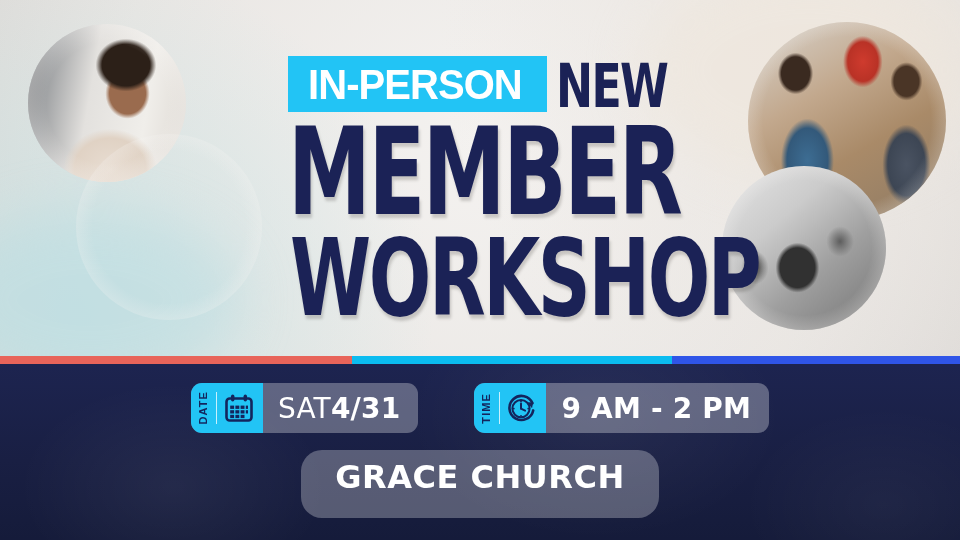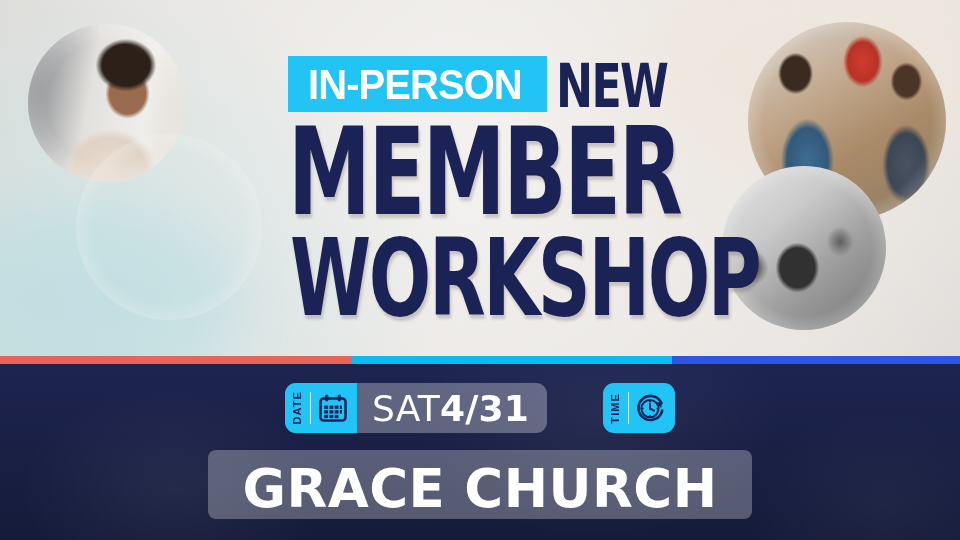--- a/index.html
+++ b/index.html
@@ -219,42 +219,42 @@
     letter-spacing: 1.1px;
     color: #13255d;
     line-height: 1;
   }
   .vrule { width: 1px; height: 32px; background: rgba(255,255,255,.75); }
   .badge-icon { display: flex; align-items: center; }
   .badge-text {
     display: flex;
     align-items: center;
     padding: 0 18px 0 15px;
-    font-size: 36px;
+    font-size: 28px;
     font-weight: 700;
     color: #ffffff;
     letter-spacing: .2px;
     white-space: nowrap;
     font-family: "DejaVu Sans", sans-serif;
   }
   .badge-text .light { font-weight: 400; }
 
   
   .venue-wrap {
     position: absolute;
     left: 0; top: 86px;
     width: 960px;
     display: flex;
     justify-content: center;
   }
   .venue-pill {
     background: rgba(255,255,255,.28);
-    border-radius: 8px;
-    padding: 8px 34px 0 34px;
-    font-size: 53px;
+    border-radius: 21px;
+    padding: 8px 34px 22px 34px;
+    font-size: 32px;
     font-weight: 700;
     color: #ffffff;
     letter-spacing: .5px;
     font-family: "DejaVu Sans", sans-serif;
     white-space: nowrap;
   }
 </style>
 </head>
 <body>
 
@@ -344,20 +344,23 @@
               <circle cx="14" cy="15.6" r="8.6" fill="none" stroke="#13255d" stroke-width="2"></circle>
               <line x1="14" y1="15.6" x2="14" y2="10.6" stroke="#13255d" stroke-width="2" stroke-linecap="round"></line>
               <line x1="14" y1="15.6" x2="18.1" y2="17.6" stroke="#13255d" stroke-width="2" stroke-linecap="round"></line>
               <circle cx="14" cy="8.4" r="0.9" fill="#13255d"></circle>
               <circle cx="14" cy="22.8" r="0.9" fill="#13255d"></circle>
               <circle cx="6.8" cy="15.6" r="0.9" fill="#13255d"></circle>
               <circle cx="21.2" cy="15.6" r="0.9" fill="#13255d"></circle>
             </svg>
           </span>
         </div>
+        <div class="badge-text">
+          <span>9 AM - 2 PM</span>
+        </div>
       </div>
 
     </div>
 
     <div class="venue-wrap">
       <div class="venue-pill">GRACE CHURCH</div>
     </div>
   </div>
 
 </div>

